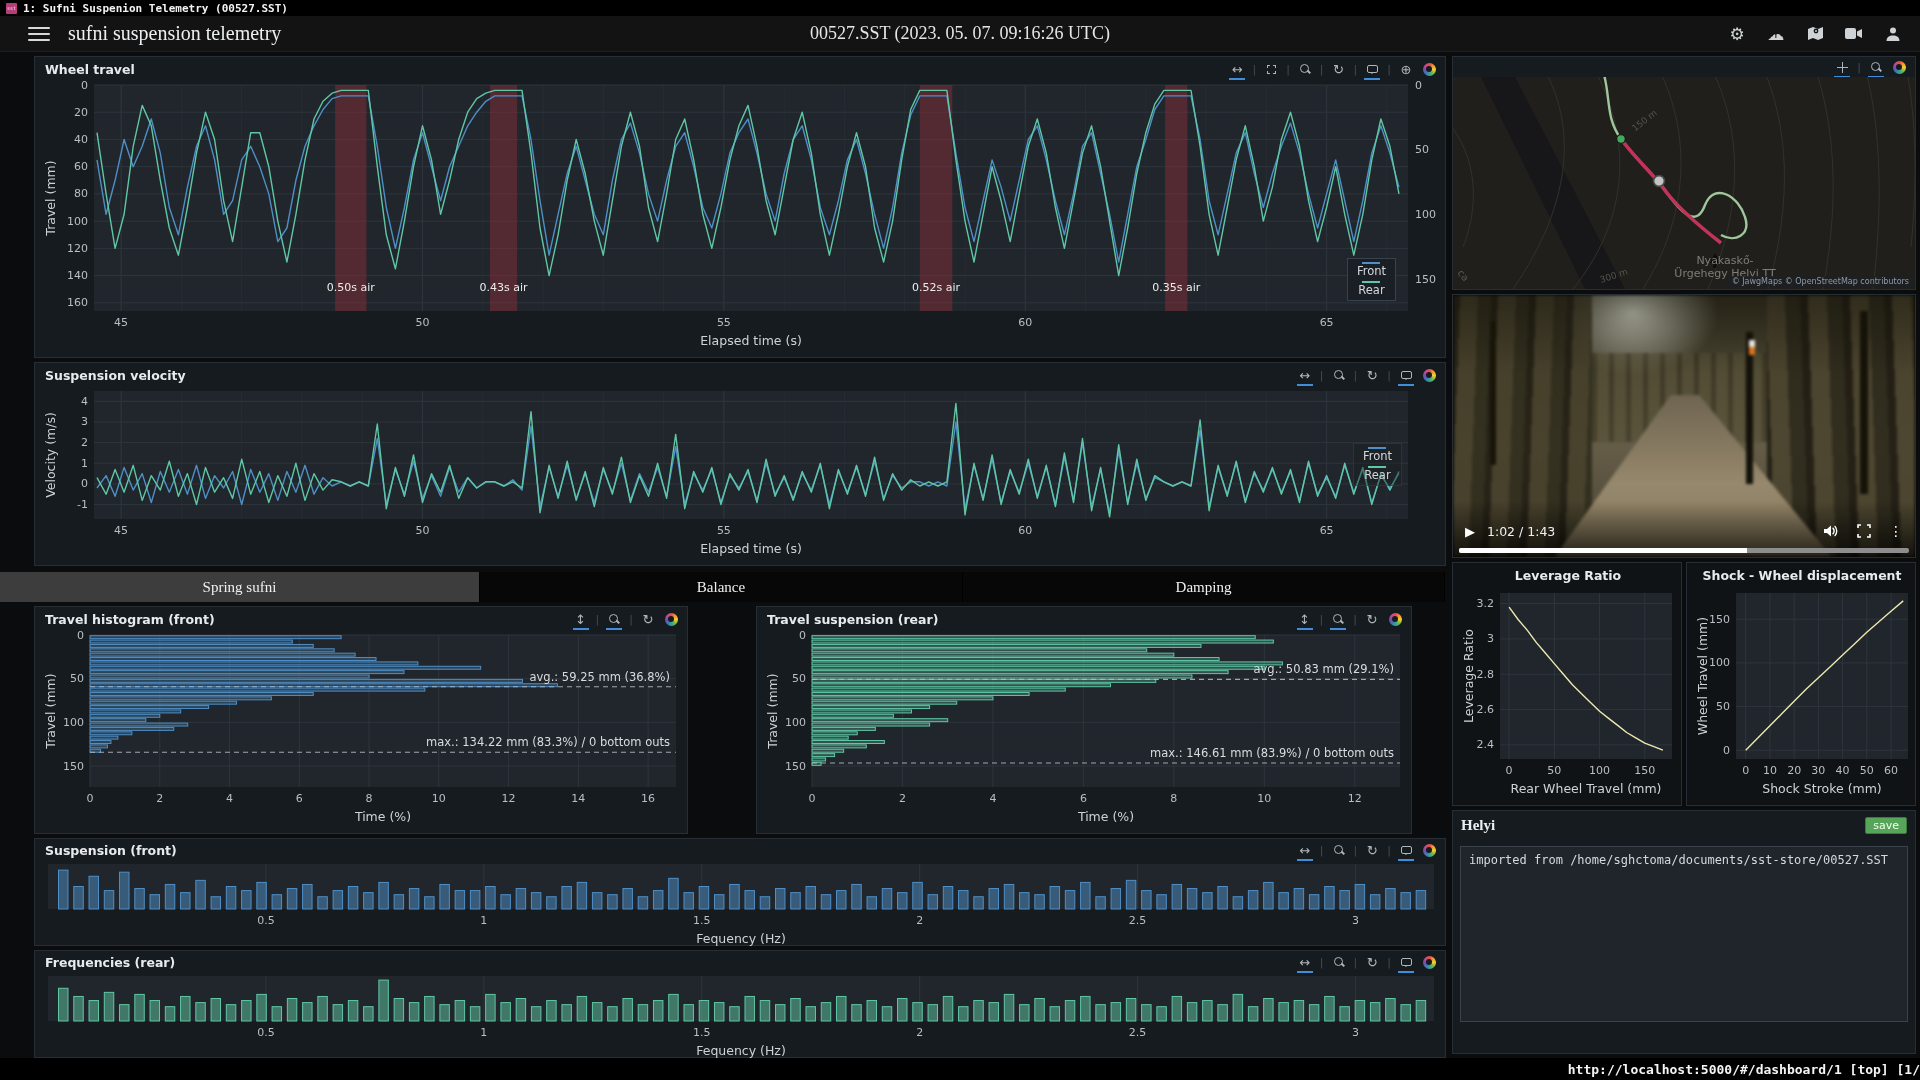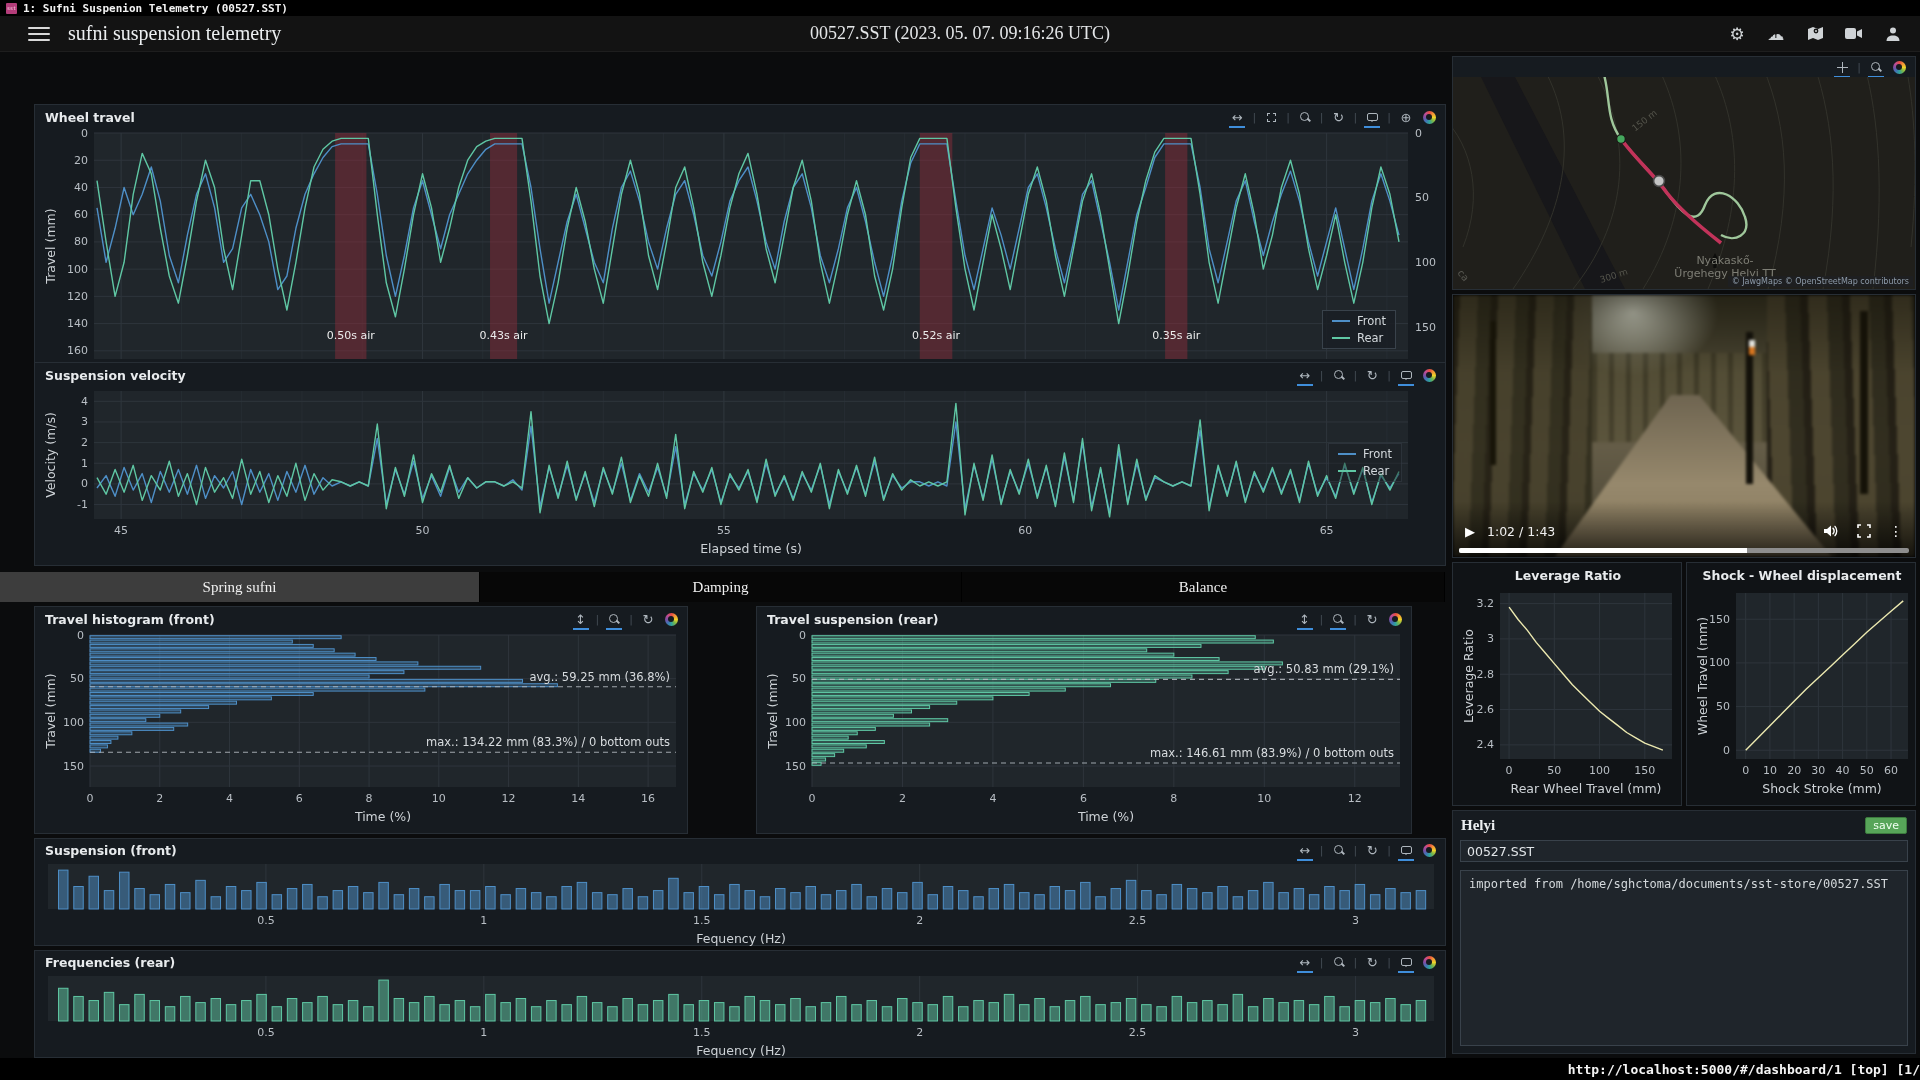--- a/index.html
+++ b/index.html
@@ -51,21 +51,21 @@
   .tab.active { background:#3d3d3d; }
 
   
   .tk { position:absolute; font-size:11px; color:#b9bfc5; white-space:nowrap; }
   .xlab { position:absolute; font-size:12.5px; color:#ced3d7; transform:translateX(-50%); white-space:nowrap; }
   .ylab { position:absolute; font-size:12.5px; color:#ced3d7; transform:translate(-50%,-50%) rotate(-90deg); white-space:nowrap; }
   .airlbl { position:absolute; font-size:11px; color:#ececec; transform:translateX(-50%); white-space:nowrap; }
   .anlbl { position:absolute; font-size:11.5px; color:#d8dcdf; white-space:nowrap; }
   .legend { position:absolute; background:rgba(26,31,36,0.85); border:1px solid #39424b; padding:3px 9px; display:flex; flex-direction:column; gap:3px; }
   .legend.plain { background:rgba(26,31,36,0.45); border-color:rgba(57,66,75,0.5); }
-  .lg-row { display:flex; align-items:center; gap:7px; font-size:11.5px; color:#d3d8dc; }
+  .lg-row { display:flex; align-items:center; font-size:11.5px; color:#d3d8dc;flex-direction:column; }
   .lg-sw { width:18px; height:0; border-top:2.2px solid; }
 
   
   .map-wrap { position:relative; }
   .map-attr { position:absolute; right:2px; bottom:2px; background:rgba(30,32,34,0.78); color:#8d9aa8; font-size:8px; padding:1px 4px; }
 
   
   .video { overflow:hidden; background:#000; }
   .vart { position:absolute; inset:0; filter:blur(1.6px); background:linear-gradient(180deg,#33301f 0%,#4c4734 30%,#645c47 58%,#474232 100%); }
   .vlayer { position:absolute; }
@@ -123,21 +123,21 @@
       <svg width="16" height="16" viewBox="0 0 16 16">
           <circle cx="8" cy="4.6" r="3" fill="#cfd3d6"></circle>
           <path d="M1.5 15c0-3.6 2.9-5.4 6.5-5.4s6.5 1.8 6.5 5.4z" fill="#cfd3d6"></path>
         </svg>
     </span>
   </div>
 </div>
 
 <div class="main">
 
-  <section class="panel" style="left:34px; top:4px; width:1412px; height:302px;margin-top:48px;">
+  <section class="panel" style="left:34px; top:4px; width:1412px; height:302px;">
     <div class="panel-head">
       <span class="panel-title">Wheel travel</span>
       <div class="tbar">
           <span class="ti active">↔</span>
           <span class="tsep">|</span>
           <span class="ti">
             <span class="sh-box"></span>
           </span>
           <span class="tsep">|</span>
           <span class="ti">
@@ -276,22 +276,22 @@
           </div>
           <div class="lg-row">
             <span class="lg-sw" style="border-top-color: rgb(95, 199, 164);"></span>
             <span>Rear</span>
           </div>
         </div></div>
   </section>
 
   <div class="tabs" style="left:0; top:520px; width:1450px;">
       <div class="tab active" style="width: 480px;">Spring sufni</div>
+      <div class="tab" style="width: 483px;">Balance</div>
       <div class="tab" style="width: 482px;">Damping</div>
-      <div class="tab" style="width: 483px;">Balance</div>
     </div>
 
   <section class="panel" style="left:34px; top:554px; width:654px; height:228px;">
     <div class="panel-head">
       <span class="panel-title">Travel histogram (front)</span>
       <div class="tbar">
           <span class="ti active">↕</span>
           <span class="tsep">|</span>
           <span class="ti active">
             <span class="sh-mag"></span>
@@ -774,21 +774,20 @@
           <line x1="46" x2="218" y1="32.21052631578948" y2="32.21052631578948" stroke="#2e353c" stroke-width="1"></line>
           <polyline points="55.7,163.3 67.8,151.0 79.9,138.8 92.0,126.6 104.1,114.3 116.3,102.1 128.4,90.7 140.5,79.4 152.6,68.0 164.7,56.7 176.8,45.3 188.9,34.8 201.0,24.3 213.2,13.9" fill="none" stroke="#ece9b0" stroke-width="1.4" stroke-linejoin="round"></polyline>
         </svg><div class="tk" style="left: 55.6901px; top: 177px; transform: translateX(-50%);">0</div><div class="tk" style="left: 79.9155px; top: 177px; transform: translateX(-50%);">10</div><div class="tk" style="left: 104.141px; top: 177px; transform: translateX(-50%);">20</div><div class="tk" style="left: 128.366px; top: 177px; transform: translateX(-50%);">30</div><div class="tk" style="left: 152.592px; top: 177px; transform: translateX(-50%);">40</div><div class="tk" style="left: 176.817px; top: 177px; transform: translateX(-50%);">50</div><div class="tk" style="left: 201.042px; top: 177px; transform: translateX(-50%);">60</div><div class="tk" style="left: 2px; top: 156.763px; width: 38px; text-align: right;">0</div><div class="tk" style="left: 2px; top: 113.079px; width: 38px; text-align: right;">50</div><div class="tk" style="left: 2px; top: 69.3947px; width: 38px; text-align: right;">100</div><div class="tk" style="left: 2px; top: 25.7105px; width: 38px; text-align: right;">150</div><div class="xlab" style="left: 132px; top: 194px;">Shock Stroke (mm)</div><div class="ylab" style="left: 12px; top: 89px;">Wheel Travel (mm)</div></div>
   </section>
 
   <section class="panel" style="left:1452px; top:758px; width:464px; height:244px;">
     <div class="notes-head">
       <span class="notes-title">Helyi</span>
       <button class="save-btn">save</button>
     </div>
-    <input class="notes-name" value="00527.SST" style="">
     <textarea class="notes-body" style="">imported from /home/sghctoma/documents/sst-store/00527.SST</textarea>
   </section>
 
 </div>
 
 <div class="statusbar">
   <span>http://localhost:5000/#/dashboard/1 [top] [1/</span>
 </div>
 
 </body></html>

